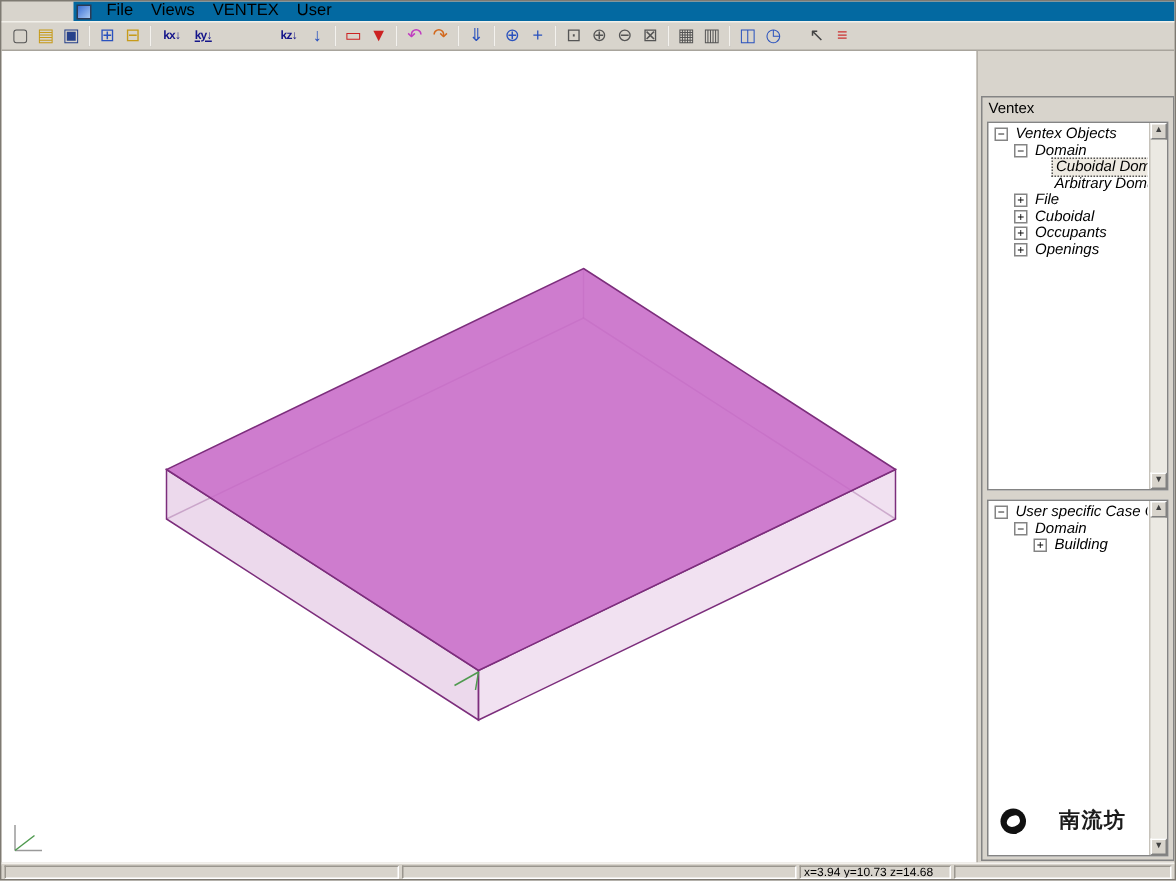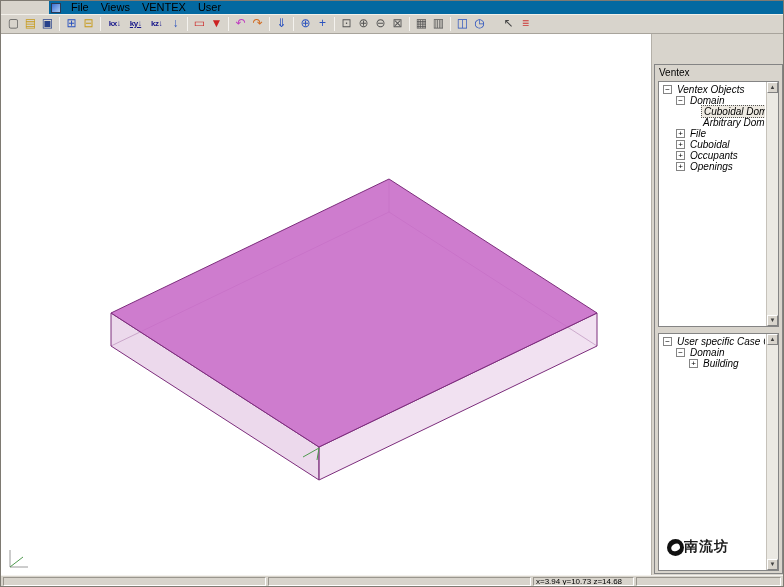--- a/index.html
+++ b/index.html
@@ -38,21 +38,21 @@
   .tree-label { padding:0 2px; color:#000;font-style:italic; }
   .tree-label.selected { border:1px dotted #555; background:#eeeae2; }
 
   
   .scrollbar { position:absolute; top:0; right:0; bottom:0; width:12px; background:#ebe9e3; border-left:1px solid #c6c2ba; }
   .sb-btn { position:absolute; left:0; width:11px; height:11px; background:#d8d4cc; border:1px solid; border-color:#ffffff #808080 #808080 #ffffff; font-size:6px; line-height:9px; text-align:center; color:#404040; cursor:default; }
   .sb-btn.up { top:0; }
   .sb-btn.down { bottom:0; }
 
   
-  #watermark { position:absolute; left:8px; top:204px; display:flex; align-items:center; gap:0;text-align:right; }
+  #watermark { position:absolute; left:8px; top:204px; display:flex; align-items:center; gap:22px;text-align:right; }
   #wm-logo { width:17px; height:17px; background:#111; border-radius:50%; position:relative; }
   #wm-logo::after { content:""; position:absolute; left:4px; top:5px; width:9px; height:7px; background:#fff; border-radius:60% 40% 50% 50%; transform:rotate(-20deg); }
   #wm-text { font-family:"DejaVu Sans", sans-serif; font-size:14px; font-weight:bold; color:#1c1c1c; letter-spacing:1px; }
 
   
   #statusbar { position:absolute; bottom:0; left:0; right:0; height:11px; background:#d8d4cc; border-top:1px solid #f4f2ee; display:flex; align-items:flex-start; padding-top:1px; font-size:8px; color:#000; }
   .status-seg { height:9px; border:1px solid; border-color:#9a968e #ffffff #ffffff #9a968e; margin-right:2px; overflow:hidden; }
   .s1 { width:263px; margin-left:2px; }
   .s2 { width:263px; }
   .s3 { width:101px; line-height:7px; padding:0 2px; white-space:nowrap; }
@@ -74,21 +74,21 @@
   <div id="toolbar">
       <div class="tb-btn" style="color: rgb(85, 85, 85);">▢</div>
       <div class="tb-btn" style="color: rgb(199, 155, 26);">▤</div>
       <div class="tb-btn" style="color: rgb(39, 65, 139);">▣</div>
       <div class="tb-sep"></div>
       <div class="tb-btn" style="color: rgb(42, 82, 190);">⊞</div>
       <div class="tb-btn" style="color: rgb(199, 155, 26);">⊟</div>
       <div class="tb-sep"></div>
       <div class="tb-btn tb-text" style="color: rgb(21, 21, 138);">kx↓</div>
       <div class="tb-btn tb-text" style="color: rgb(21, 21, 138); text-decoration: underline;">ky↓</div>
-      <div class="tb-btn tb-text" style="color: rgb(21, 21, 138);">kz↓</div>
+      <div class="tb-btn tb-text" style="color: rgb(21, 21, 138); margin-left: 36px;">kz↓</div>
       <div class="tb-btn" style="color: rgb(42, 82, 190);">↓</div>
       <div class="tb-sep"></div>
       <div class="tb-btn" style="color: rgb(204, 34, 34);">▭</div>
       <div class="tb-btn" style="color: rgb(204, 34, 34);">▼</div>
       <div class="tb-sep"></div>
       <div class="tb-btn" style="color: rgb(192, 60, 192);">↶</div>
       <div class="tb-btn" style="color: rgb(210, 105, 30);">↷</div>
       <div class="tb-sep"></div>
       <div class="tb-btn" style="color: rgb(42, 82, 190);">⇓</div>
       <div class="tb-sep"></div>

